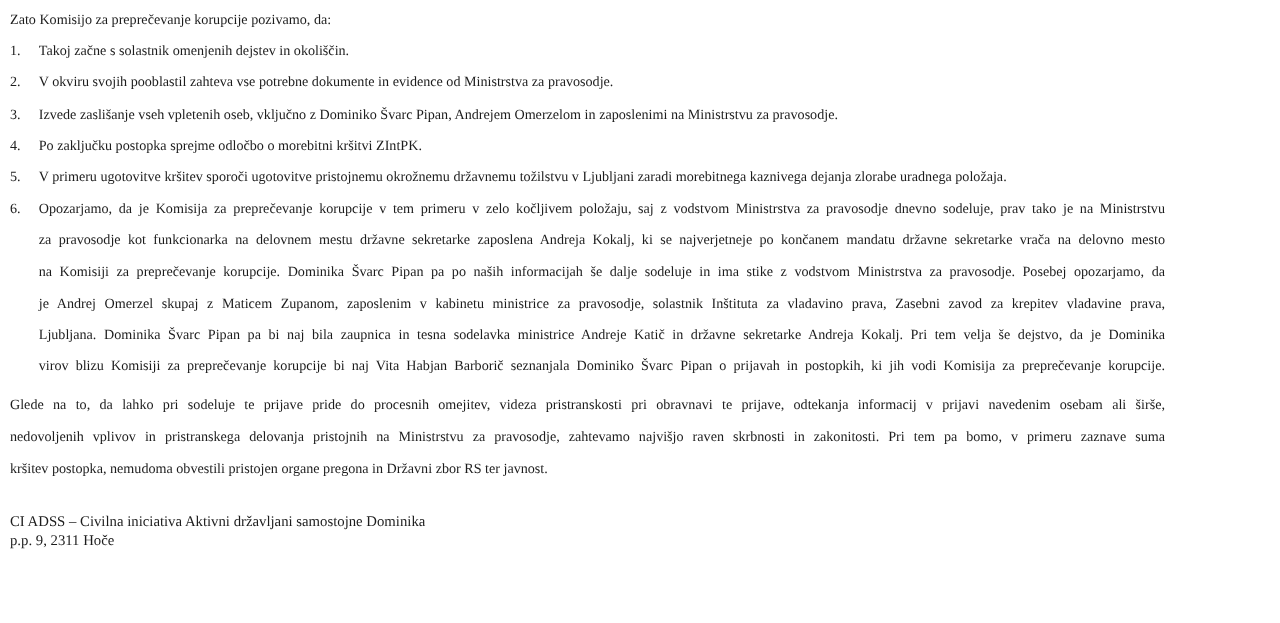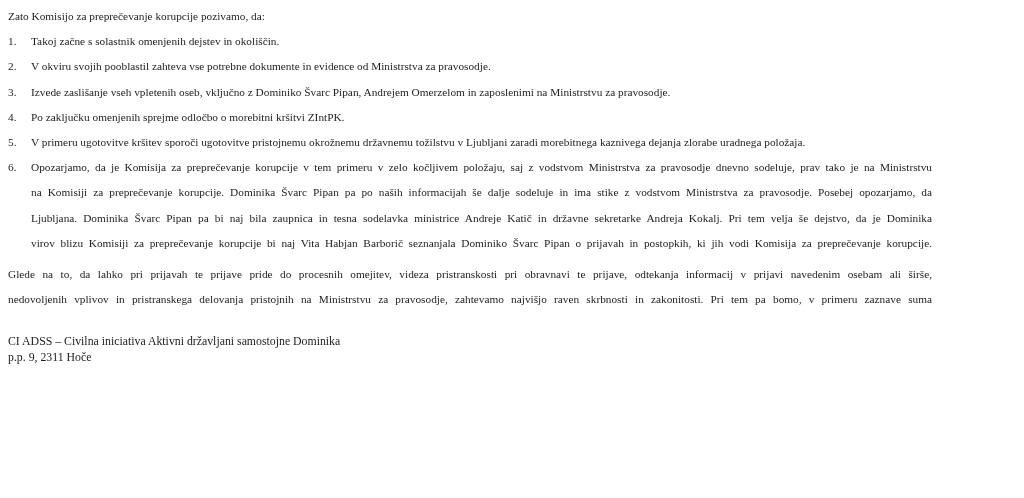--- a/index.html
+++ b/index.html
@@ -71,40 +71,43 @@
   <div class="row">
     <span class="num line">2.</span>
     <span class="itext line">V okviru svojih pooblastil zahteva vse potrebne dokumente in evidence od Ministrstva za pravosodje.</span>
   </div>
   <div class="row">
     <span class="num line">3.</span>
     <span class="itext line">Izvede zaslišanje vseh vpletenih oseb, vključno z Dominiko Švarc Pipan, Andrejem Omerzelom in zaposlenimi na Ministrstvu za pravosodje.</span>
   </div>
   <div class="row">
     <span class="num line">4.</span>
-    <span class="itext line">Po zaključku omenjenih sprejme odločbo o morebitni kršitvi ZIntPK.</span>
+    <span class="itext line">Po zaključku postopka sprejme odločbo o morebitni kršitvi ZIntPK.</span>
   </div>
   <div class="row">
     <span class="num line">5.</span>
     <span class="itext line">V primeru ugotovitve kršitev sporoči ugotovitve pristojnemu okrožnemu državnemu tožilstvu v Ljubljani zaradi morebitnega kaznivega dejanja zlorabe uradnega položaja.</span>
   </div>
 
   <div class="row">
     <span class="num line">6.</span>
     <div class="itext">
       <div class="line jline">Opozarjamo, da je Komisija za preprečevanje korupcije v tem primeru v zelo kočljivem položaju, saj z vodstvom Ministrstva za pravosodje dnevno sodeluje, prav tako je na Ministrstvu</div>
+      <div class="line jline">za pravosodje kot funkcionarka na delovnem mestu državne sekretarke zaposlena Andreja Kokalj, ki se najverjetneje po končanem mandatu državne sekretarke vrača na delovno mesto</div>
       <div class="line jline">na Komisiji za preprečevanje korupcije. Dominika Švarc Pipan pa po naših informacijah še dalje sodeluje in ima stike z vodstvom Ministrstva za pravosodje.  Posebej opozarjamo, da</div>
+      <div class="line jline">je Andrej Omerzel skupaj z Maticem Zupanom, zaposlenim v kabinetu ministrice za pravosodje, solastnik Inštituta za vladavino prava, Zasebni zavod za krepitev vladavine prava,</div>
       <div class="line jline">Ljubljana. Dominika Švarc Pipan pa bi naj bila zaupnica in tesna sodelavka ministrice Andreje Katič in državne sekretarke Andreja Kokalj. Pri tem velja še dejstvo, da je Dominika</div>
       <div class="line jline">virov blizu Komisiji za preprečevanje korupcije bi naj Vita Habjan Barborič seznanjala Dominiko Švarc Pipan o prijavah in postopkih, ki jih vodi Komisija za preprečevanje korupcije.</div>
     </div>
   </div>
 
   <div class="closing">
-    <div class="line jline">Glede na to, da lahko pri prijavah te prijave pride do procesnih omejitev, videza pristranskosti pri obravnavi te prijave, odtekanja informacij v prijavi navedenim osebam ali širše,</div>
+    <div class="line jline">Glede na to, da lahko pri sodeluje te prijave pride do procesnih omejitev, videza pristranskosti pri obravnavi te prijave, odtekanja informacij v prijavi navedenim osebam ali širše,</div>
     <div class="line jline">nedovoljenih vplivov in pristranskega delovanja pristojnih na Ministrstvu za pravosodje, zahtevamo najvišjo raven skrbnosti in zakonitosti. Pri tem pa bomo, v primeru zaznave suma</div>
+    <div class="line">kršitev postopka, nemudoma obvestili pristojen organe pregona in Državni zbor RS ter javnost.</div>
   </div>
 
   <div class="signature">
     <div>CI ADSS – Civilna iniciativa Aktivni državljani samostojne Dominika</div>
     <div>p.p. 9, 2311 Hoče</div>
   </div>
 
 </div>
 
 </body></html>

